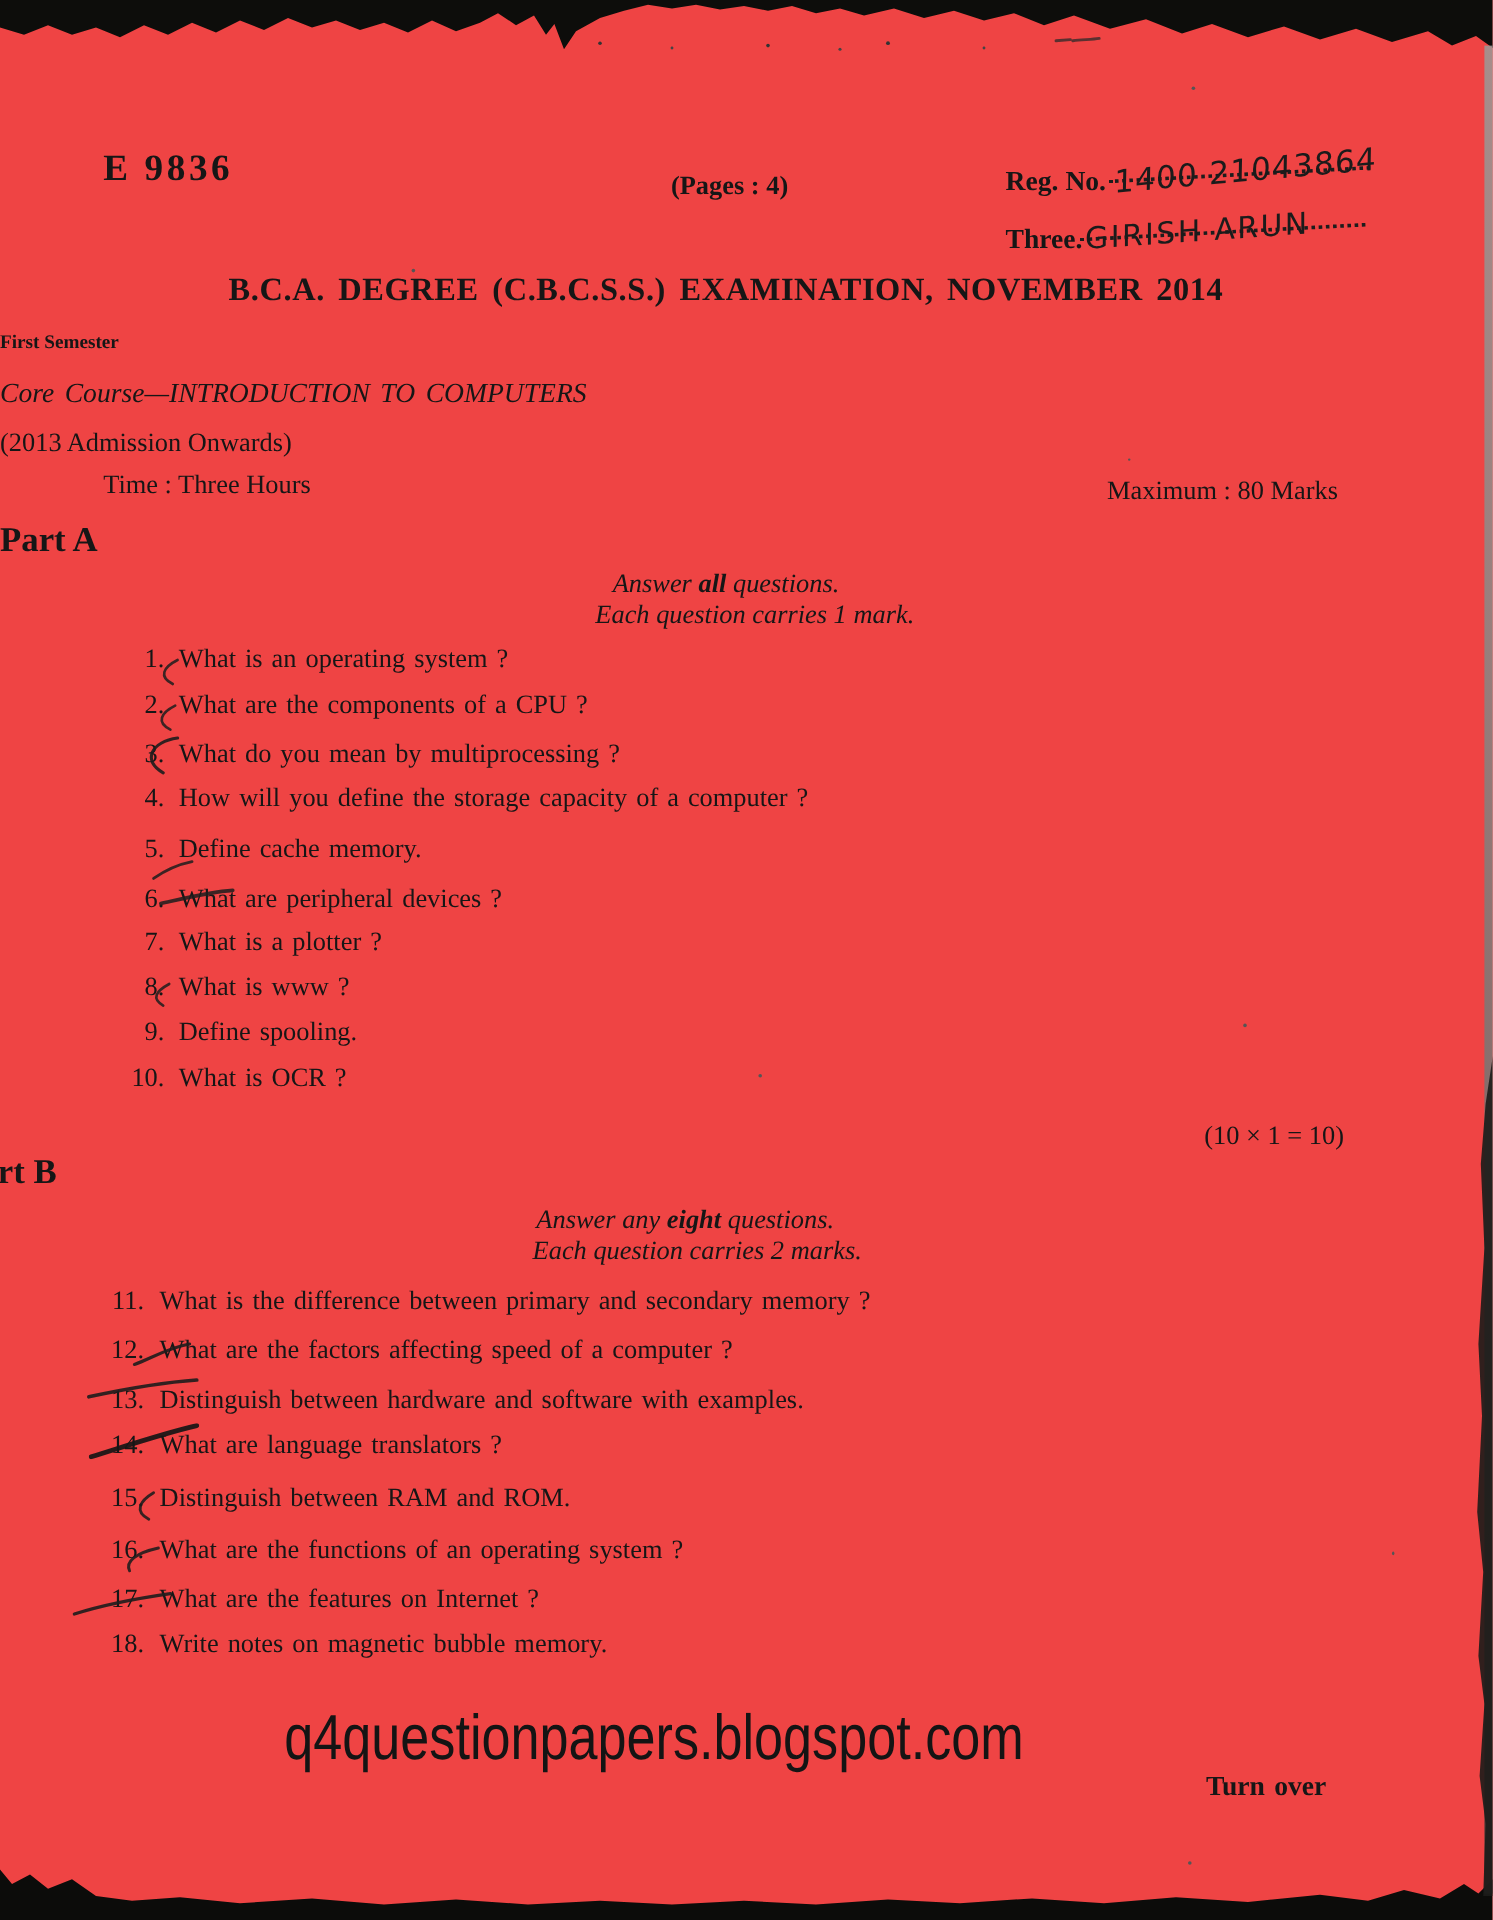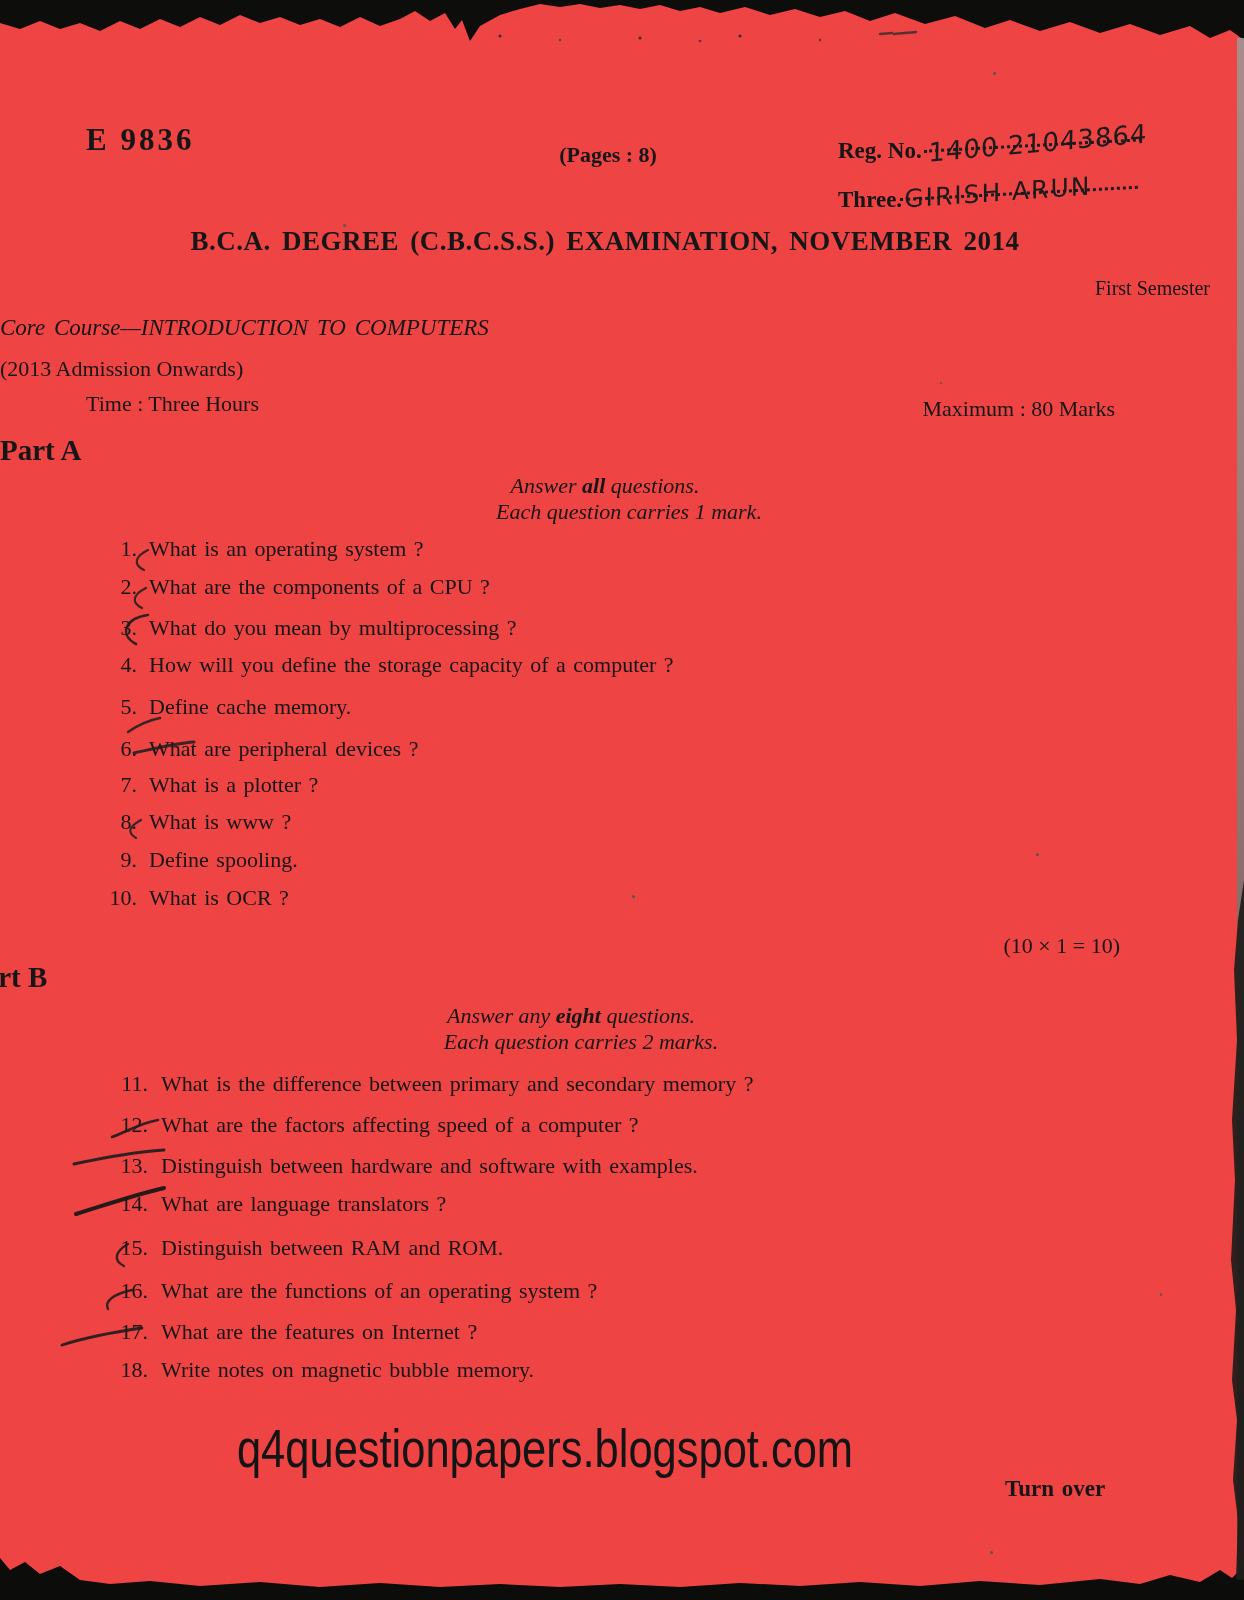--- a/index.html
+++ b/index.html
@@ -22,41 +22,41 @@
   .reg-dots{left:924px;top:144px;width:218px;transform:rotate(-3deg);}
   .name-dots{left:900px;top:192px;width:238px;transform:rotate(-3deg);}
   .handwrite{
     font-family:"DejaVu Sans", sans-serif;
     font-weight:400;color:#1b1b1b;white-space:nowrap;
   }
   .reg-value{left:928px;top:128px;font-size:26px;transform:rotate(-5deg) skewX(-6deg);letter-spacing:1px;}
   .name-value{left:904px;top:178px;font-size:25px;transform:rotate(-4deg) skewX(-4deg);letter-spacing:2px;}
 
   .exam-title{left:0;top:226px;width:1210px;text-align:center;font-size:27px;font-weight:bold;letter-spacing:0.5px;word-spacing:4px;}
-  .semester{left:0;top:277px;width:1210px;text-align:right;font-size:20px;font-weight:normal;}
+  .semester{left:0;top:277px;width:1210px;text-align:left;font-size:16px;font-weight:bold;}
   .course{left:0;top:315px;width:1210px;text-align:left;font-size:23px;word-spacing:3px;font-style:italic;}
   .admission{left:0;top:356px;width:1210px;text-align:left;font-size:22px;}
   .time{left:86px;top:391px;font-size:22px;}
   .maximum{left:0;top:396px;width:1115px;text-align:right;font-size:22px;}
 
   .part-head{width:1210px;text-align:left;font-size:29px;font-weight:bold;}
   .part-a-head{left:0;top:434px;}
   .part-b-head{left:-34px;top:961px;}
   .instr{width:1210px;text-align:center;font-size:22px;font-style:italic;}
   .pa-i1{left:0;top:473px;}
   .pa-i2{left:0;top:499px;padding-left:24px;}
   .pb-i1{left:-34px;top:1003px;}
   .pb-i2{left:-24px;top:1029px;}
   .instr .bold{font-style:italic;}
 
   .q{position:absolute;left:0;width:1180px;font-size:22px;white-space:nowrap;word-spacing:2px;}
   .q .qnum{display:inline-block;text-align:right;}
   .qa .qnum{width:137px;}
   .qa .qtext{margin-left:12px;}
-  .qb .qnum{width:120px;padding-left:28px;}
+  .qb .qnum{width:120px;}
   .qb .qtext{margin-left:13px;}
 
   .marks-note{left:0;top:933px;width:1120px;text-align:right;font-size:22px;}
 
   .watermark{
     left:0;top:1418px;width:1090px;text-align:center;
     font-family:"Liberation Sans", sans-serif;
     font-size:53px;color:#141414;
     transform:scaleX(0.82);transform-origin:50% 50%;
     letter-spacing:0px;
@@ -91,21 +91,21 @@
   </svg>
   <svg class="edge edge-bottom" width="1244" height="60" viewBox="0 0 1244 60">
     <path fill="#0c0c0a" d="M0,60 L0,18 L10,30 L25,22 L40,34 L60,26 L80,40 L110,44 L150,41 L200,46 L260,42 L320,47 L380,43 L440,47 L500,44 L560,47 L620,44 L680,47 L740,43 L800,46 L860,42 L920,46 L980,41 L1040,45 L1100,39 L1140,44 L1170,35 L1200,42 L1220,30 L1232,38 L1244,26 L1244,60 Z"></path>
   </svg>
   <div class="right-strip"></div>
   <svg class="abs" style="right:0;top:880px;" width="16" height="700" viewBox="0 0 16 700">
     <path fill="#1c1c1a" d="M16,0 L16,700 L8,700 L10,640 L5,600 L9,540 L4,500 L8,430 L3,380 L7,300 L4,240 L9,160 L6,90 L10,40 Z" opacity="0.9"></path>
   </svg>
 
   <div class="abs page-code">E 9836</div>
-  <div class="abs pages-label">(Pages : 8)</div>
+  <div class="abs pages-label">(Pages : 4)</div>
 
   <div class="abs reg-row">Reg. No.</div>
   <div class="dotline reg-dots"></div>
   <div class="abs handwrite reg-value">1400 21043864</div>
 
   <div class="abs name-row">Three.</div>
   <div class="dotline name-dots"></div>
   <div class="abs handwrite name-value">GIRISH ARUN</div>
 
   <div class="pen" style="left:878px;top:26px;">

